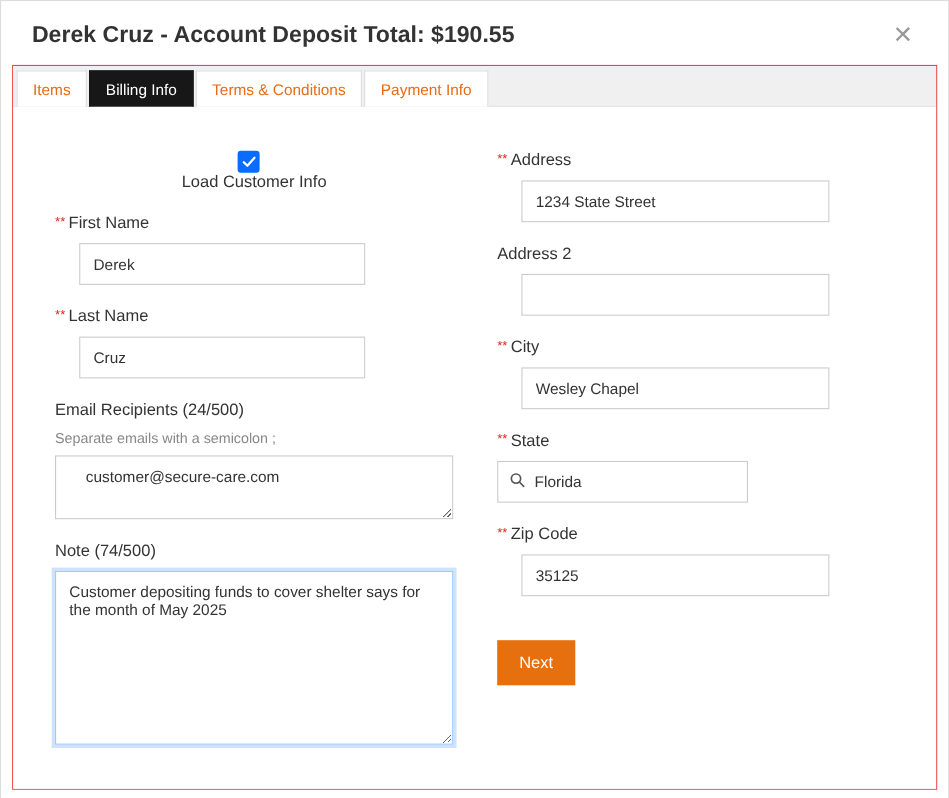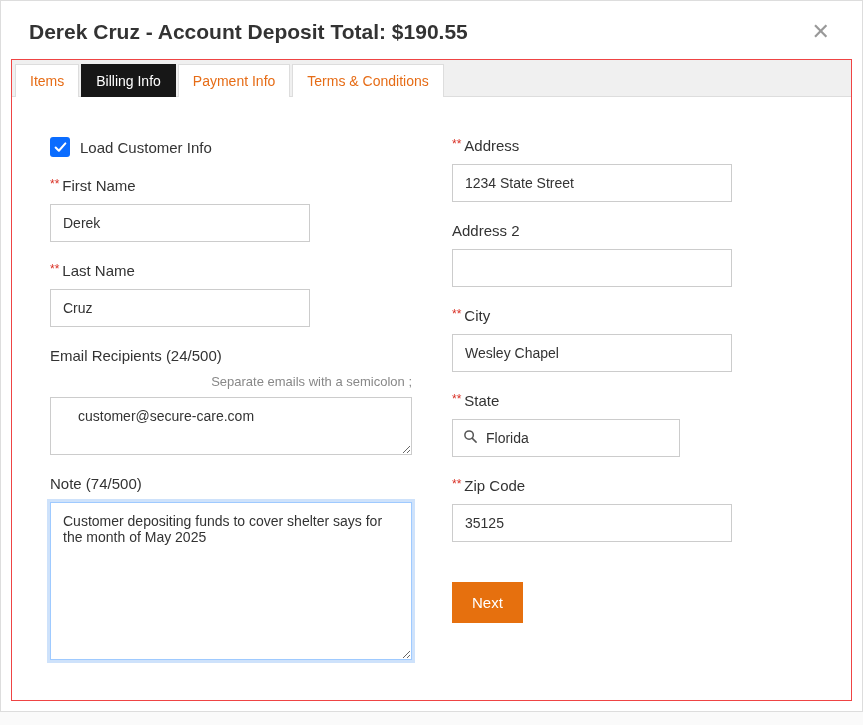--- a/index.html
+++ b/index.html
@@ -80,20 +80,21 @@
     .col-left {
       padding-right: 30px;
     }
     .col-right {
       padding-left: 10px;
     }
     .checkbox-row {
       display: flex;
       align-items: center;
       margin-bottom: 20px;
+      flex-direction: column;
     }
     .checkbox {
       width: 20px;
       height: 20px;
       background: #0a6cff;
       border-radius: 3px;
       display: inline-flex;
       align-items: center;
       justify-content: center;
       margin-right: 10px;
@@ -120,30 +121,30 @@
       color: #d93025;
       font-size: 12px;
       vertical-align: top;
       margin-right: 3px;
     }
     .hint {
       font-size: 13px;
       color: #888;
       margin-bottom: 8px;
       display: block;
-      text-align: right;
     }
     .text-input {
       width: 260px;
       height: 38px;
       padding: 8px 12px;
       font-size: 14px;
       border: 1px solid #ccc;
       font-family: inherit;
       color: #333;
+      margin-left: 22px;
     }
     .text-input.wide {
       width: 280px;
     }
     .textarea-input {
       display: block;
       padding: 10px 12px;
       font-size: 14px;
       border: 1px solid #ccc;
       font-family: inherit;
@@ -204,22 +205,22 @@
     <div class="close-btn">
       <span>✕</span>
     </div>
   </div>
 
   <div class="content-outer">
     <div class="content-panel">
       <div class="tabs">
         <div class="tab">Items</div>
         <div class="tab active">Billing Info</div>
+        <div class="tab">Terms &amp; Conditions</div>
         <div class="tab">Payment Info</div>
-        <div class="tab">Terms &amp; Conditions</div>
       </div>
 
       <div class="form-body">
 
         <div class="col col-left">
           <div class="checkbox-row">
             <div class="checkbox">
               <svg viewBox="0 0 16 16">
                   <path d="M2 8 L6 12 L14 3" stroke="#fff" stroke-width="2.5" fill="none" stroke-linecap="round" stroke-linejoin="round"></path>
                 </svg>

